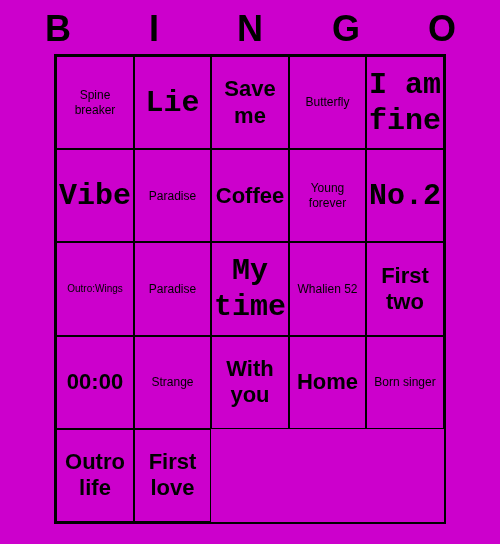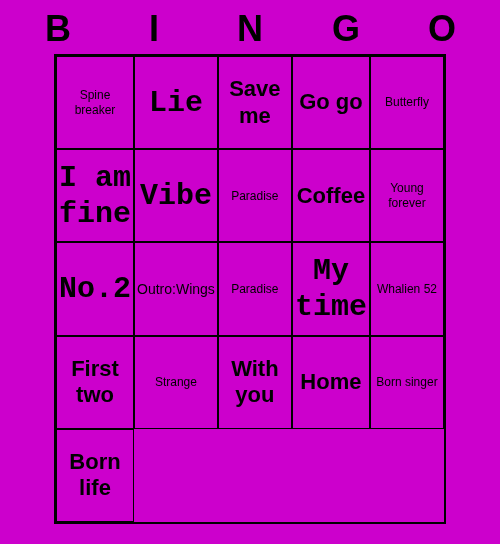--- a/index.html
+++ b/index.html
@@ -67,31 +67,32 @@
   <span class="bingo-header-letter">I</span>
   <span class="bingo-header-letter">N</span>
   <span class="bingo-header-letter">G</span>
   <span class="bingo-header-letter">O</span>
 </div>
 
 <div class="bingo-grid" id="bingo-grid">
 <div class="bingo-cell small-text">Spine breaker</div>
     <div class="bingo-cell large-text">Lie</div>
     <div class="bingo-cell medium-text">Save me</div>
-    <div class="bingo-cell medium-text">Go go</div>
     <div class="bingo-cell small-text">Butterfly</div>
     <div class="bingo-cell large-text">I am fine</div>
     <div class="bingo-cell large-text">Vibe</div>
     <div class="bingo-cell small-text">Paradise</div>
     <div class="bingo-cell medium-text">Coffee</div>
     <div class="bingo-cell small-text">Young forever</div>
     <div class="bingo-cell large-text">No.2</div>
-    <div class="bingo-cell" style="font-size: 14px;">Outro:Wings</div>
+    <div class="bingo-cell" style="font-size: 10px;">Outro:Wings</div>
     <div class="bingo-cell small-text">Paradise</div>
     <div class="bingo-cell large-text">My time</div>
     <div class="bingo-cell small-text">Whalien 52</div>
     <div class="bingo-cell medium-text">First two</div>
+    <div class="bingo-cell medium-text">00:00</div>
     <div class="bingo-cell small-text">Strange</div>
     <div class="bingo-cell medium-text">With you</div>
     <div class="bingo-cell medium-text">Home</div>
     <div class="bingo-cell small-text">Born singer</div>
-    <div class="bingo-cell medium-text">Born life</div>
+    <div class="bingo-cell medium-text">Outro life</div>
+    <div class="bingo-cell medium-text">First love</div>
   </div>
 
 </body></html>

